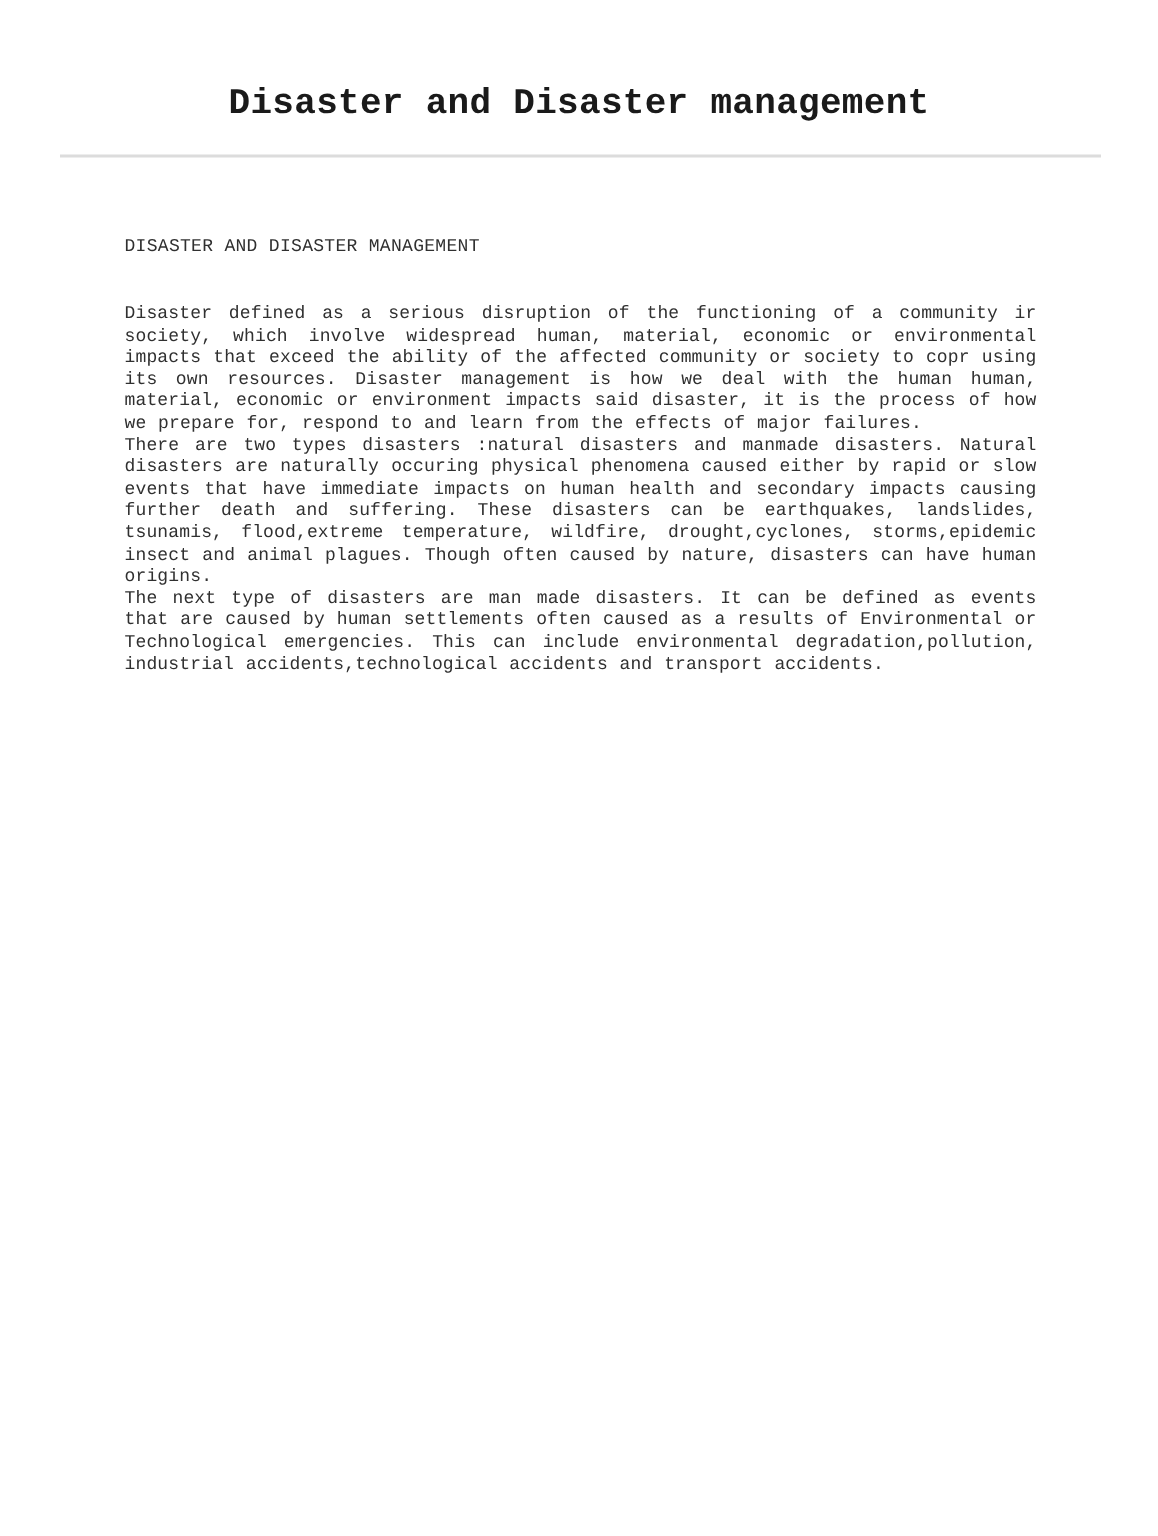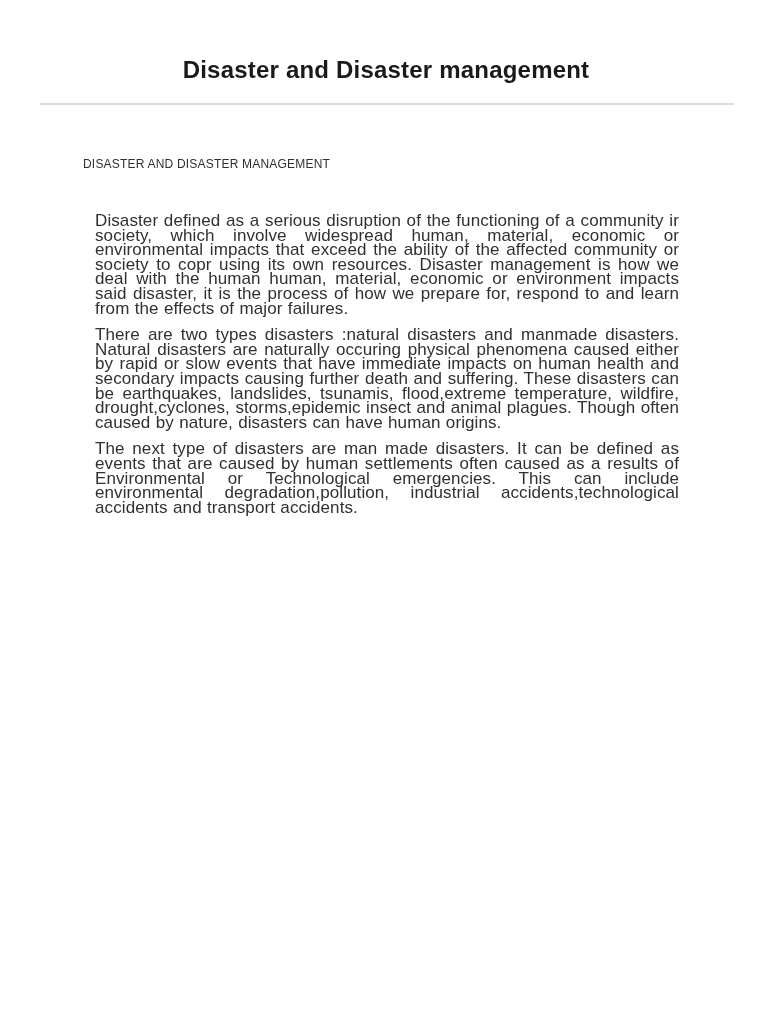--- a/index.html
+++ b/index.html
@@ -6,21 +6,21 @@
     margin: 0;
     padding: 0;
     background: #ffffff;
   }
   .page {
     position: relative;
     width: 772px;
     height: 1024px;
     background: #ffffff;
     overflow: hidden;
-    font-family: Liberation Sans, sans-serif;
+    font-family: Liberation Mono, monospace;
   }
   .doc-title {
     margin: 0;
     position: absolute;
     top: 56px;
     left: 0;
     width: 772px;
     text-align: center;
     font-size: 24px;
     font-weight: 700;
@@ -46,22 +46,22 @@
     letter-spacing: 0.2px;
   }
   .doc-body {
     position: absolute;
     top: 202px;
     left: 83px;
     width: 608px;
     color: #303030;
   }
   .doc-body p {
-    margin: 12px;
-    font-size: 17px;
+    margin: 0;
+    font-size: 12px;
     line-height: 14.6px;
     text-align: justify;
     letter-spacing: 0.1px;
     word-spacing: 0.5px;
   }
 </style>
 </head>
 <body>
 
 <div class="page">

